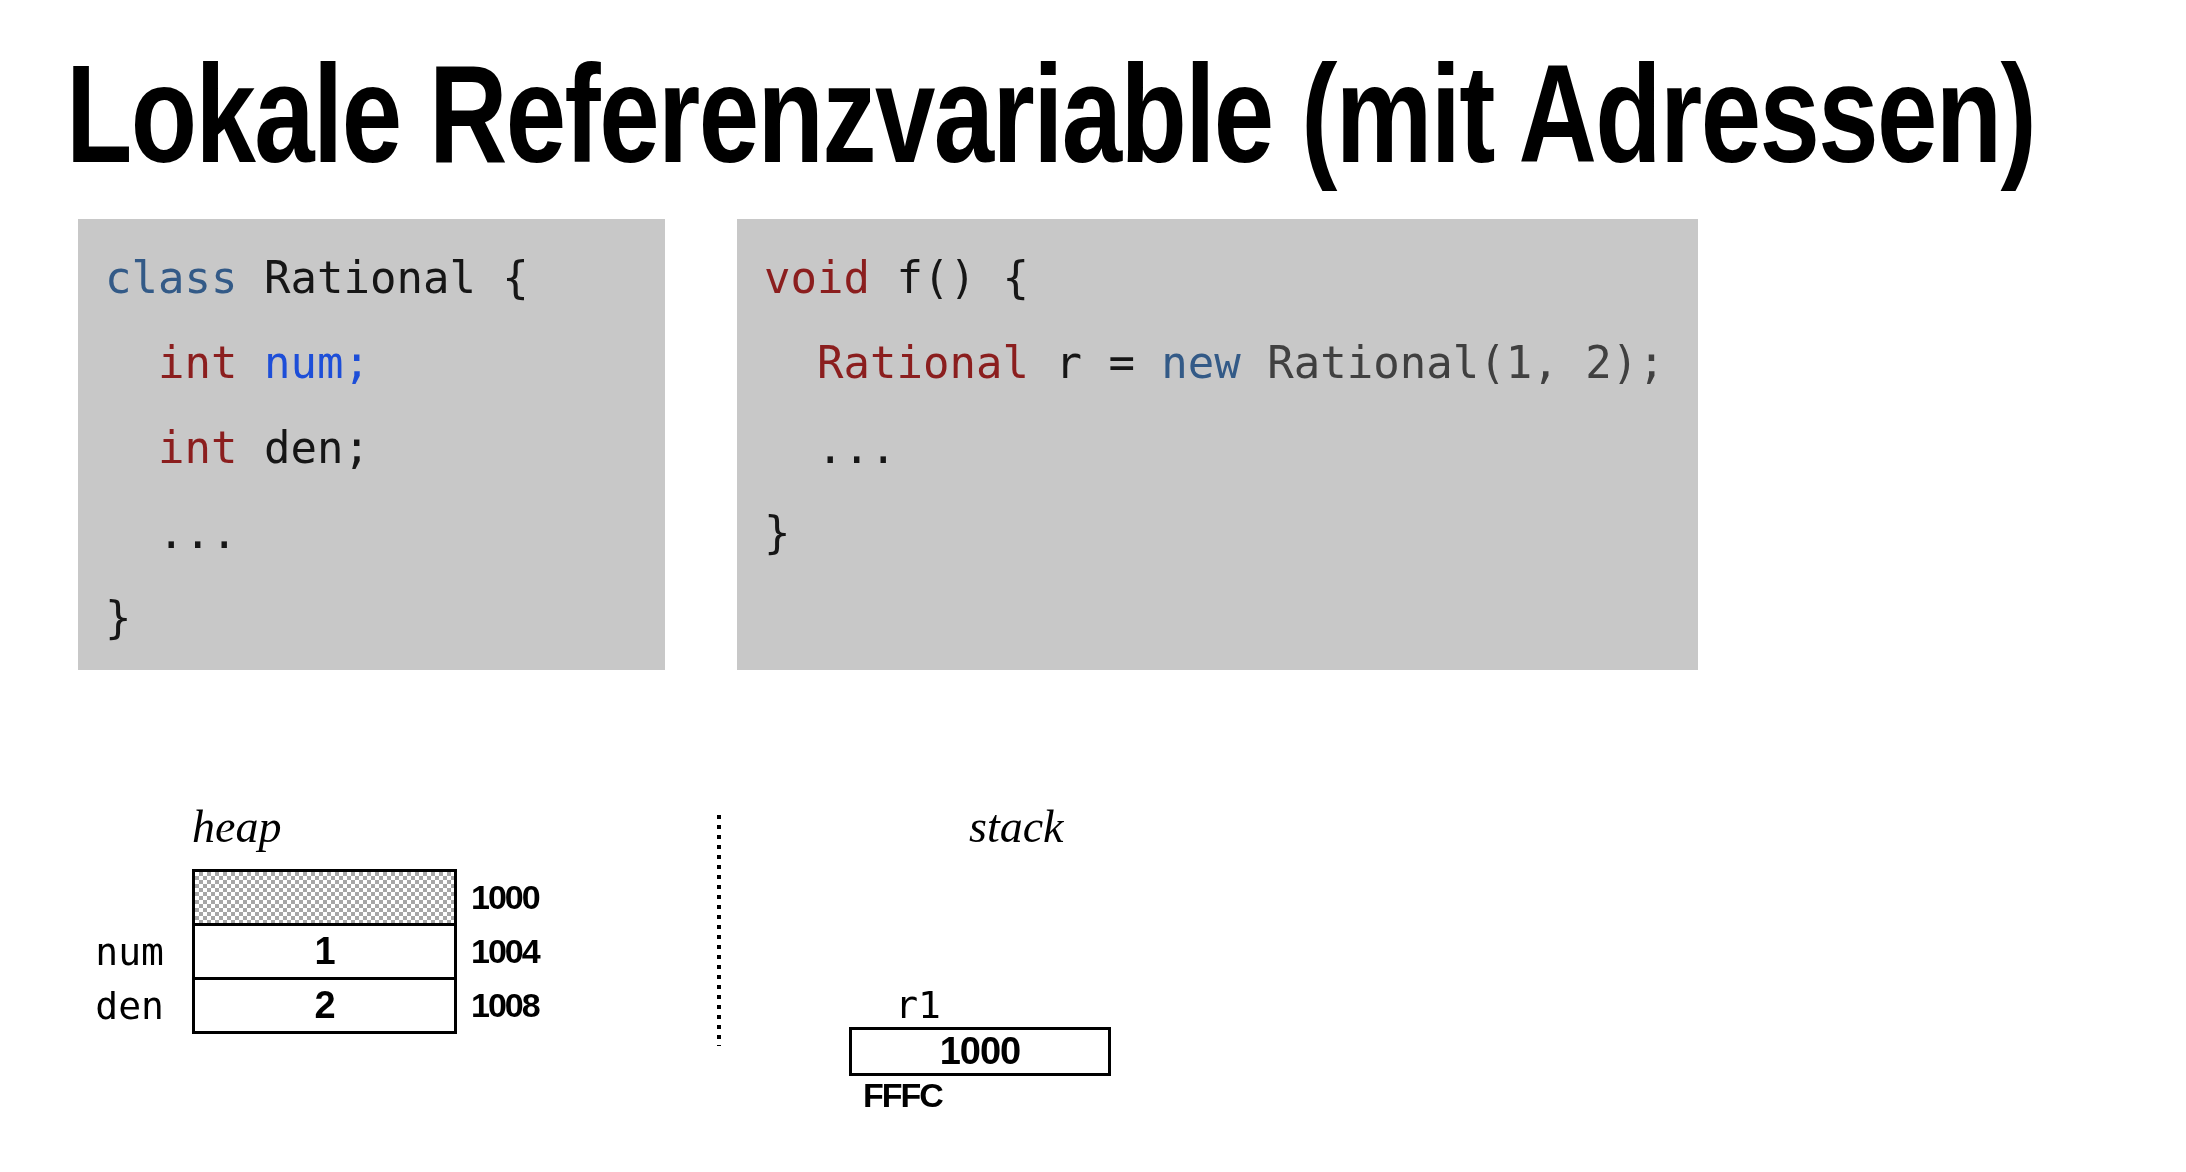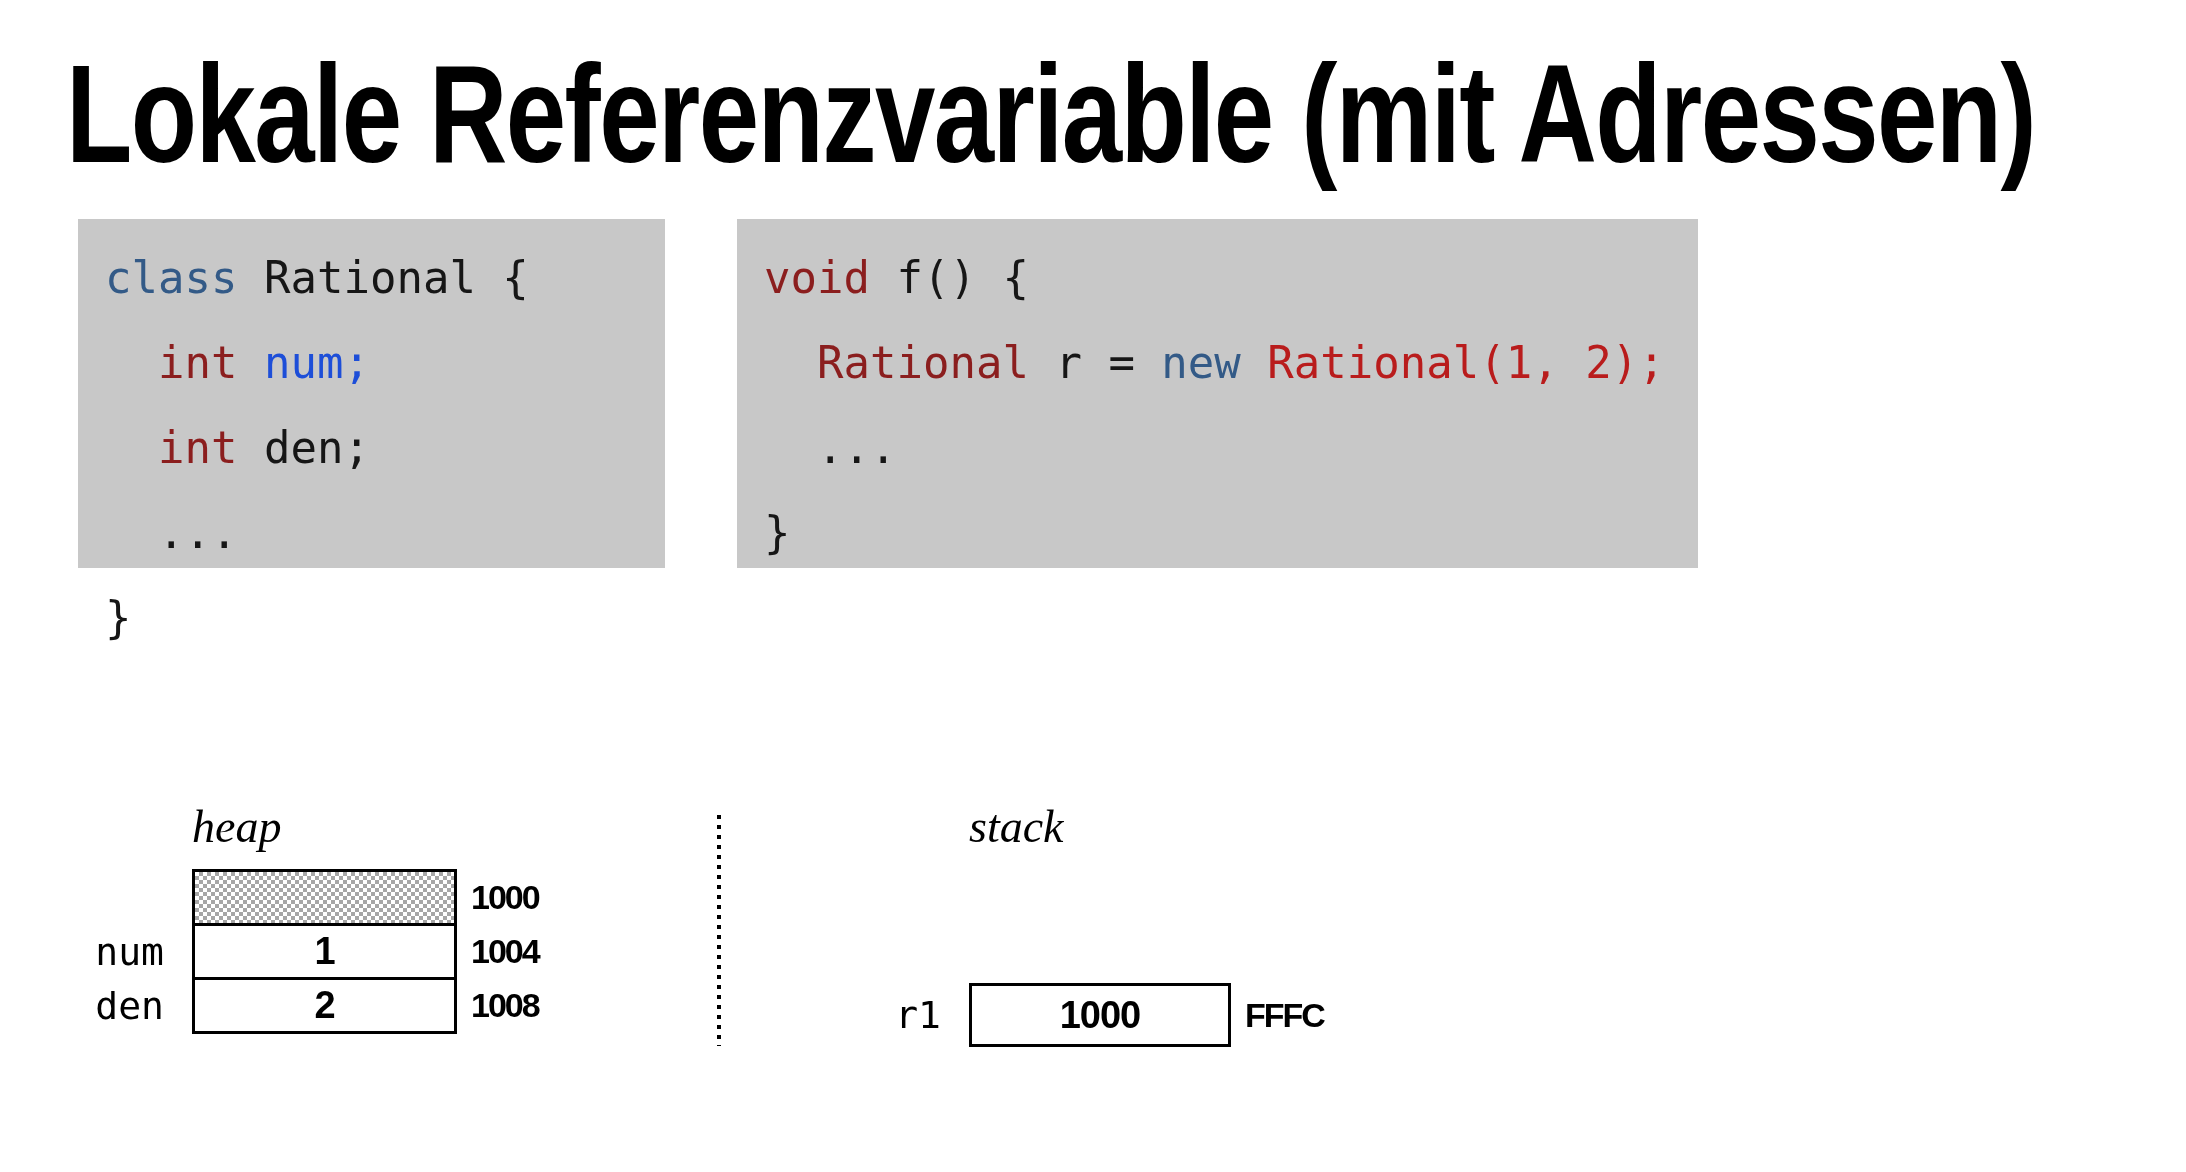--- a/index.html
+++ b/index.html
@@ -5,21 +5,21 @@
   html,body{margin:0;padding:0;background:#ffffff;}
   .slide{position:relative;width:2186px;height:1172px;background:#ffffff;overflow:hidden;
          font-family:"Liberation Sans",sans-serif;}
 
   
   .title{position:absolute;left:66px;top:44px;margin:0;font-size:140px;font-weight:700;
          letter-spacing:-2px;line-height:1;color:#000000;white-space:nowrap;
          transform:scaleX(0.775);transform-origin:0 0;}
 
   
-  .code-block{position:absolute;top:219px;height:349px;background:#c8c8c8;box-sizing:border-box;
+  .code-block{position:absolute;top:219px;height:451px;background:#c8c8c8;box-sizing:border-box;
               padding:16px 0 0 27px;font-family:"DejaVu Sans Mono","Liberation Mono",monospace;
               font-size:44px;color:#161616;}
   .block1{left:78px;width:587px;}
   .block2{left:737px;width:961px;}
   .code-line{height:85px;display:flex;align-items:center;white-space:pre;}
 
   
   .mem-section-label{position:absolute;top:804px;font-family:"Liberation Serif",serif;
                      font-style:italic;font-size:46px;line-height:46px;color:#000;text-align:left;}
   .heap-label{left:192px;width:265px;}
@@ -28,21 +28,21 @@
   
   .divider{position:absolute;left:717px;top:815px;width:4px;height:231px;
            background-image:repeating-linear-gradient(to bottom,#000 0 4px,transparent 4px 10px);}
 
   
   .mem-table{position:absolute;}
   .heap-table{left:72px;top:869px;}
   .stack-table{left:849px;top:983px;}
   .mem-row{display:flex;height:57px;}
   .mem-row + .mem-row{margin-top:-3px;}
-  .stack-table .mem-row{height:64px;}
+  .stack-table .mem-row{height:72px;flex-direction:column;}
   .mem-label{width:120px;box-sizing:border-box;padding-right:28px;display:flex;align-items:center;
              justify-content:flex-end;font-family:"DejaVu Sans Mono","Liberation Mono",monospace;
              font-size:38px;color:#000;}
   .mem-cell{width:265px;box-sizing:border-box;border:3px solid #000;background:#ffffff;
             display:flex;align-items:center;justify-content:center;}
   .stack-table .mem-cell{width:262px;}
   .mem-value{font-weight:700;font-size:38px;color:#000;letter-spacing:-1px;
              font-family:"Liberation Sans",sans-serif;}
   .mem-addr{padding-left:14px;display:flex;align-items:center;font-weight:700;font-size:34px;
             letter-spacing:-2px;color:#000;font-family:"Liberation Sans",sans-serif;}
@@ -59,21 +59,21 @@
   <div class="code-block block1">
       <div class="code-line"><span style="color: rgb(51, 90, 135);">class</span><span style="color: rgb(22, 22, 22);"> Rational {</span></div>
       <div class="code-line"><span style="color: rgb(22, 22, 22);">  </span><span style="color: rgb(139, 30, 30);">int</span><span style="color: #1d4ed8;"> num;</span></div>
       <div class="code-line"><span style="color: rgb(22, 22, 22);">  </span><span style="color: rgb(139, 30, 30);">int</span><span style="color: rgb(22, 22, 22);"> den;</span></div>
       <div class="code-line"><span style="color: rgb(22, 22, 22);">  ...</span></div>
       <div class="code-line"><span style="color: rgb(22, 22, 22);">}</span></div>
     </div>
 
   <div class="code-block block2">
       <div class="code-line"><span style="color: rgb(139, 30, 30);">void</span><span style="color: rgb(22, 22, 22);"> f() {</span></div>
-      <div class="code-line"><span style="color: rgb(22, 22, 22);">  </span><span style="color: rgb(139, 30, 30);">Rational</span><span style="color: rgb(22, 22, 22);"> r = </span><span style="color: rgb(51, 90, 135);">new</span><span style="color: #b91c1c;"> Rational(1, 2);</span></div>
+      <div class="code-line"><span style="color: rgb(22, 22, 22);">  </span><span style="color: rgb(139, 30, 30);">Rational</span><span style="color: rgb(22, 22, 22);"> r = </span><span style="color: rgb(51, 90, 135);">new</span><span style="color: #404040;"> Rational(1, 2);</span></div>
       <div class="code-line"><span style="color: rgb(22, 22, 22);">  ...</span></div>
       <div class="code-line"><span style="color: rgb(22, 22, 22);">}</span></div>
     </div>
 
   <div class="mem-section-label heap-label">heap</div>
 
   <div class="mem-section-label stack-label">stack</div>
 
   <div class="divider"></div>
 

